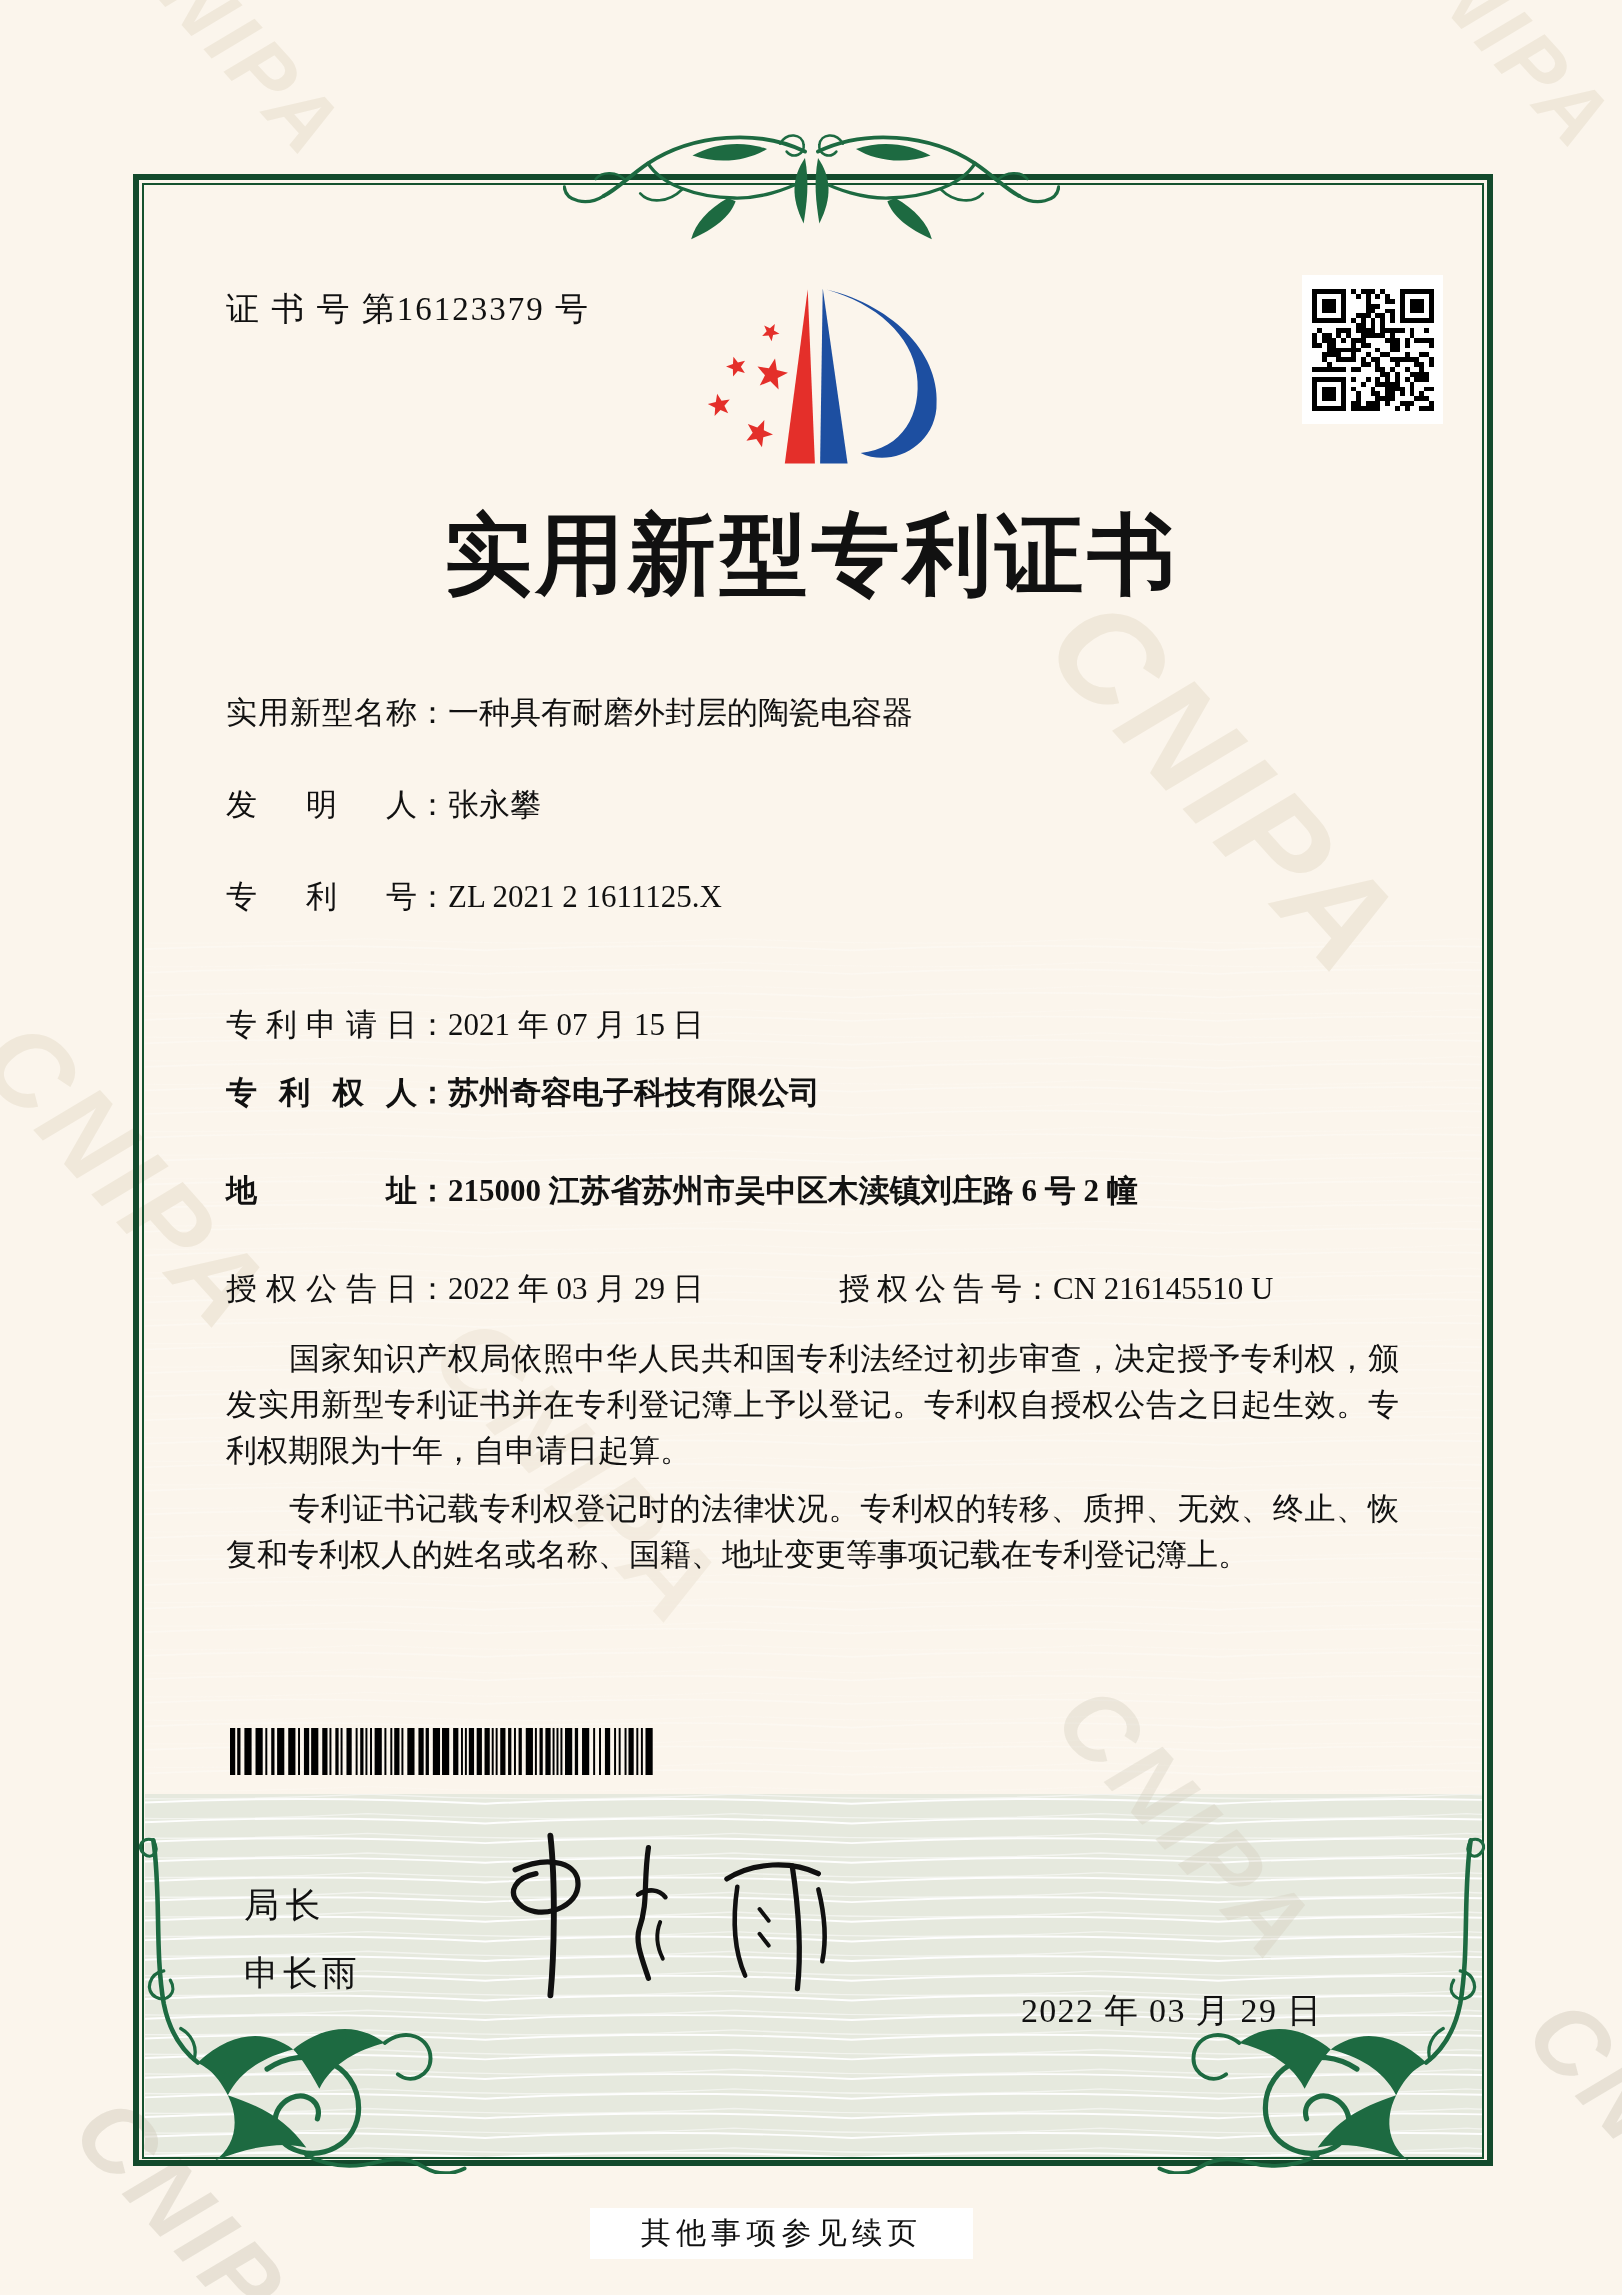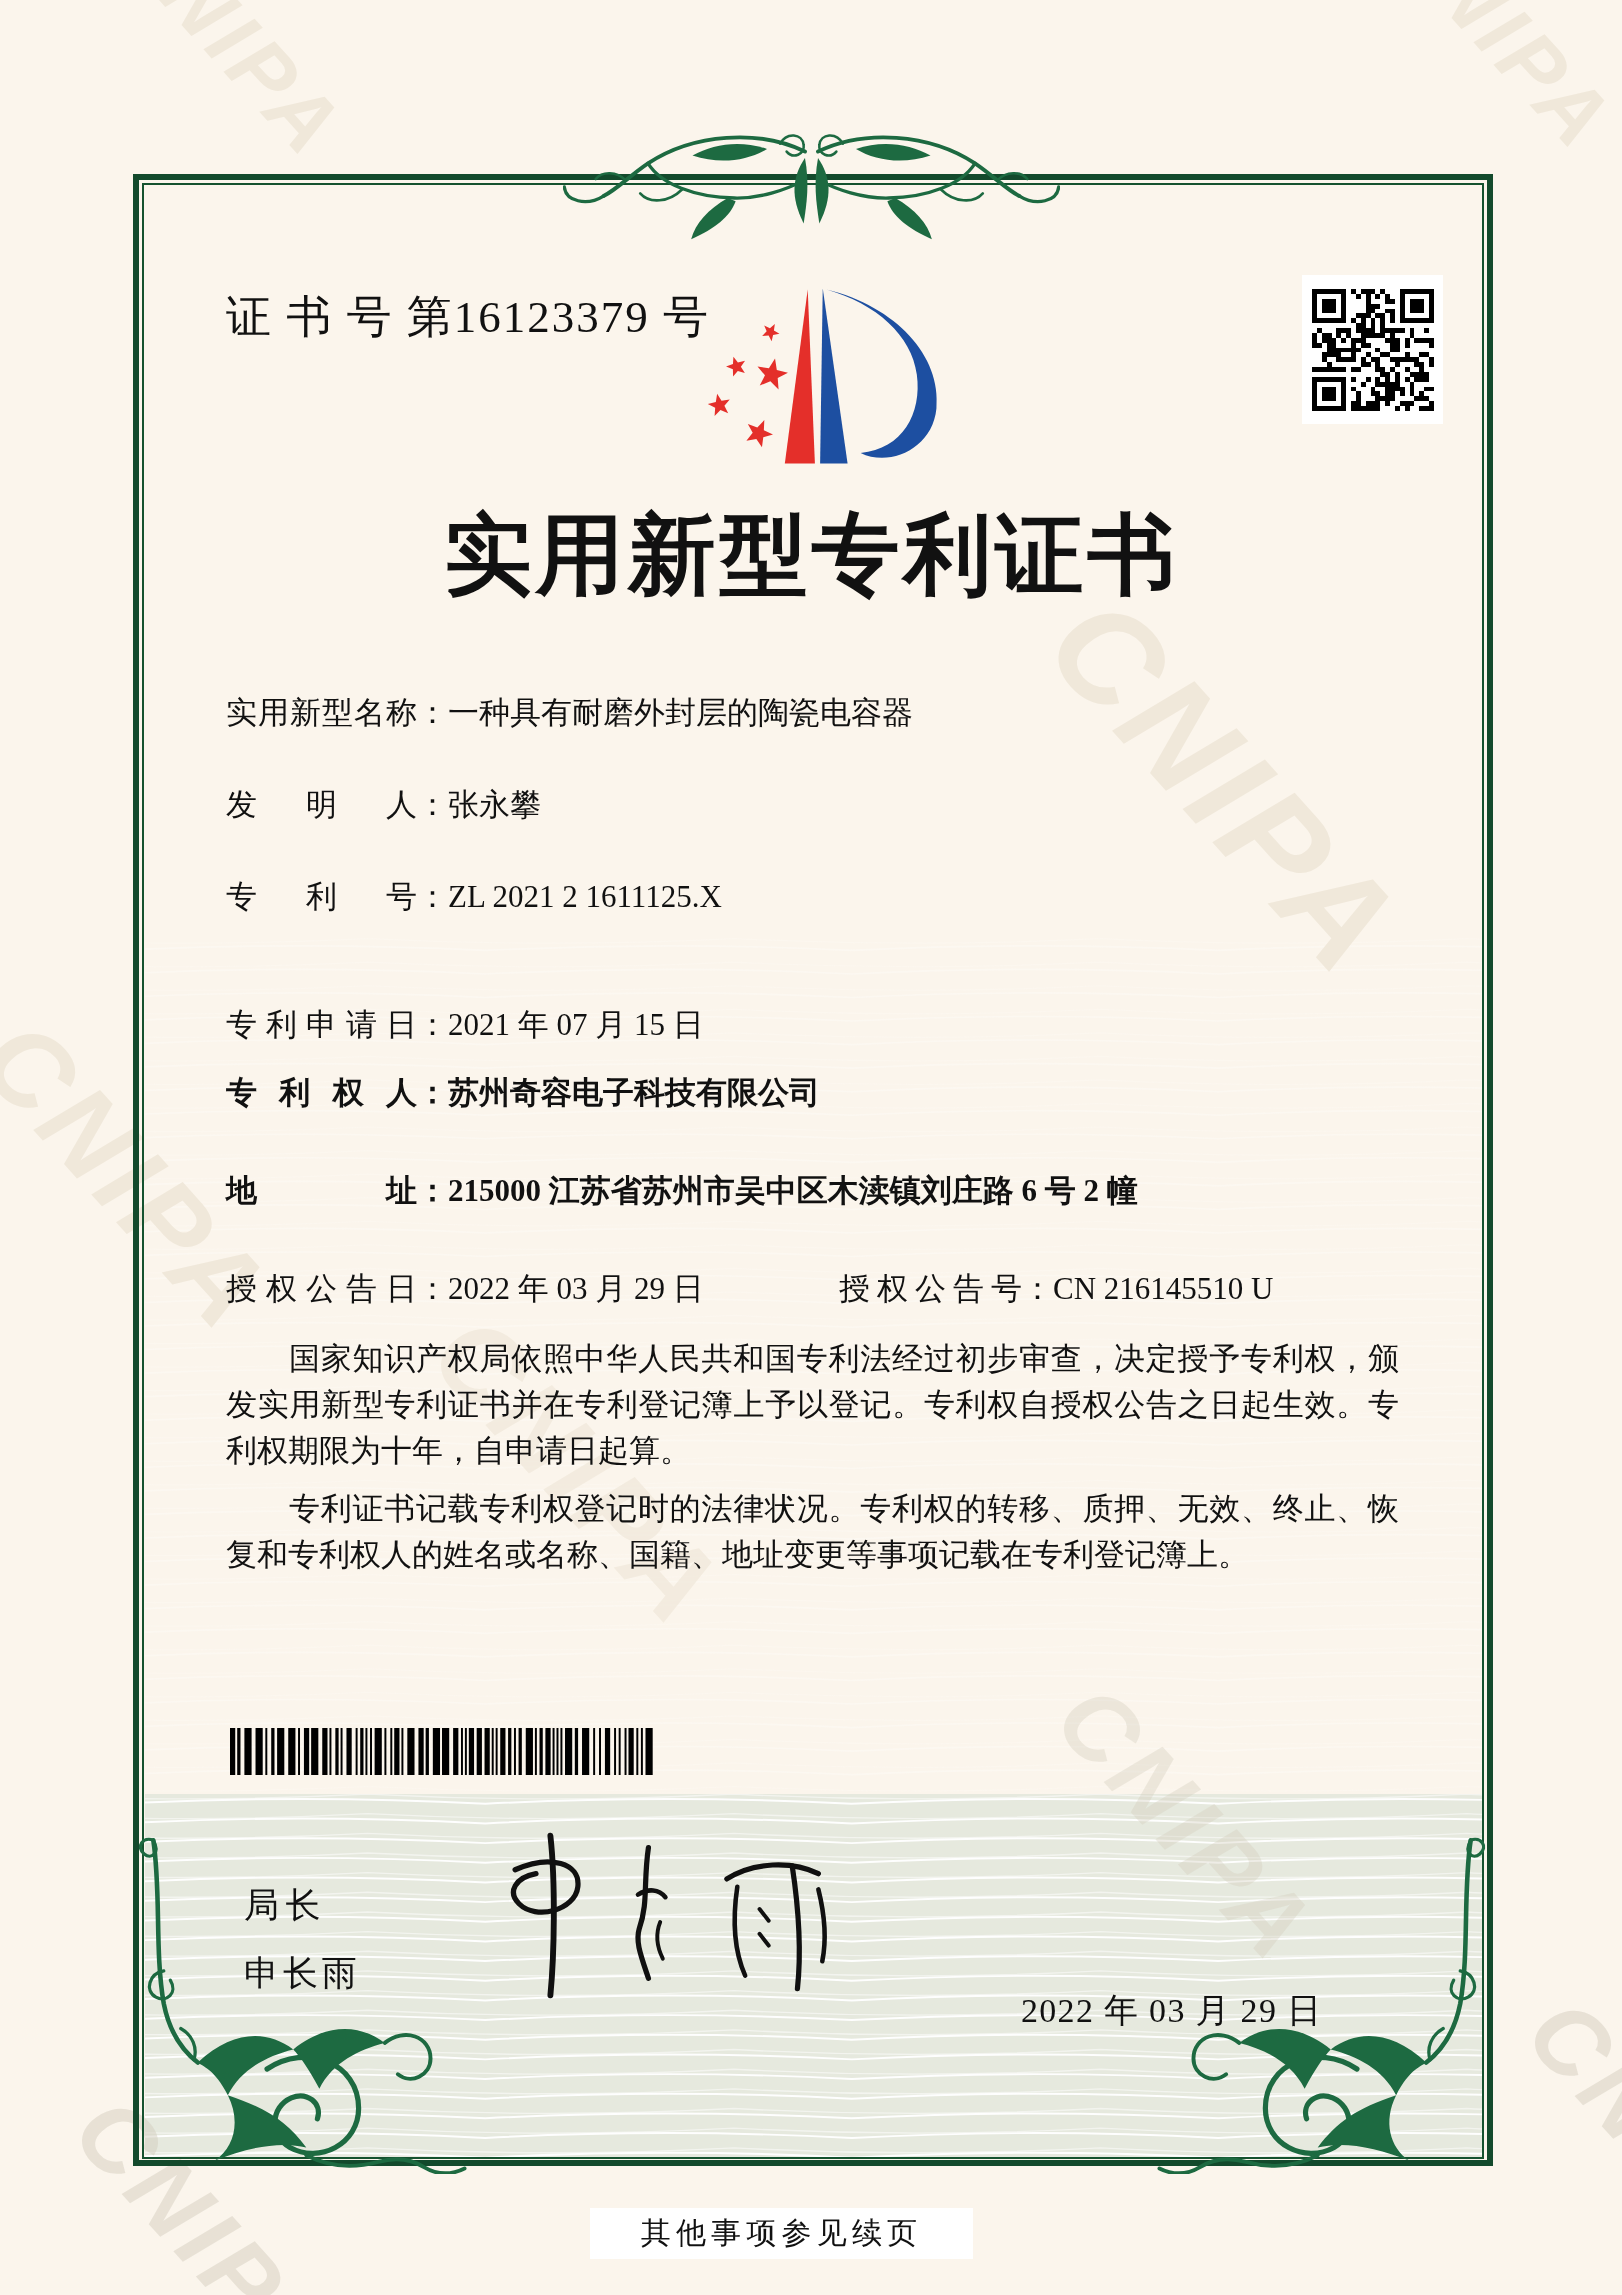--- a/index.html
+++ b/index.html
@@ -16,21 +16,21 @@
     border:2px solid #15522f;z-index:2;pointer-events:none;}
   
   .wm{position:absolute;z-index:1;font-family:"Liberation Sans","DejaVu Sans",sans-serif;
     font-style:italic;font-weight:700;color:#f0e8da;letter-spacing:6.5px;
     transform:rotate(48deg);white-space:nowrap;user-select:none;}
   
   .waveband{position:absolute;left:145px;top:1794px;width:1337px;height:363px;z-index:0;}
   .wavefaint{position:absolute;left:145px;top:936px;width:1337px;height:857px;z-index:0;opacity:.55;}
   
   .content{position:absolute;left:0;top:0;width:1623px;height:2295px;z-index:3;}
-  .certno{position:absolute;left:226px;top:287px;font-size:45px;letter-spacing:2px;}
+  .certno{position:absolute;left:226px;top:287px;font-size:33px;letter-spacing:2px;}
   .logo{position:absolute;left:705px;top:270px;width:242px;height:230px;}
   .qrbox{position:absolute;left:1302px;top:275px;width:141px;height:149px;background:#fff;
     display:flex;align-items:center;justify-content:center;}
   .title{position:absolute;left:0;top:496px;width:1623px;text-align:center;
     font-size:88px;font-weight:700;letter-spacing:3.9px;}
   .row{position:absolute;left:226px;font-size:31px;white-space:nowrap;}
   .lbl{display:inline-block;width:191px;text-align:justify;text-align-last:justify;vertical-align:bottom;}
   .lbl2{display:inline-block;width:183px;text-align:justify;text-align-last:justify;vertical-align:bottom;}
   .pair2{position:absolute;left:613px;top:0;}
   .paras{position:absolute;left:226px;top:1336px;width:1173px;font-size:31px;

